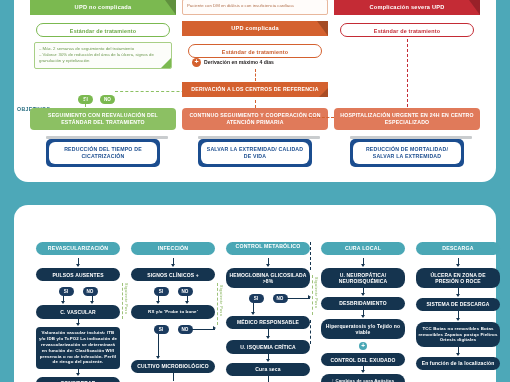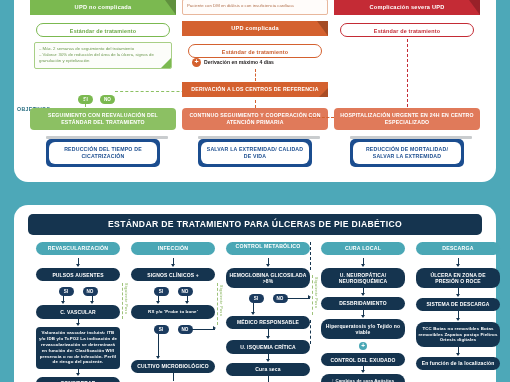--- a/index.html
+++ b/index.html
@@ -234,21 +234,20 @@
 
       <div class="objshadow" style="position:absolute;left:12px;top:140px;width:122px;"></div>
       <div class="objbox" style="position:absolute;left:16px;top:143px;width:114px;">
         <div class="inner">REDUCCIÓN DE MORTALIDAD/ SALVAR LA EXTREMIDAD</div>
       </div>
     </div>
   </div>
 
   <div class="panel-bot">
 
-    <div class="bot-title">ESTÁNDAR DE TRATAMIENTO PARA ÚLCERAS DE PIE DIABÉTICO</div>
 
     <div class="bcol bc1">
       <div class="chead">REVASCULARIZACIÓN</div>
       <div class="arrow-v" style="height:6px;margin-top:3px;"></div>
       <div class="arrow-head"></div>
       <div class="nbox round" style="margin-top:1px;">PULSOS AUSENTES</div>
 
       <div class="row-c" style="margin-top:6px;gap:9px;">
         <span class="yn yn-navy">SI</span>
         <span class="yn yn-navy">NO</span>

